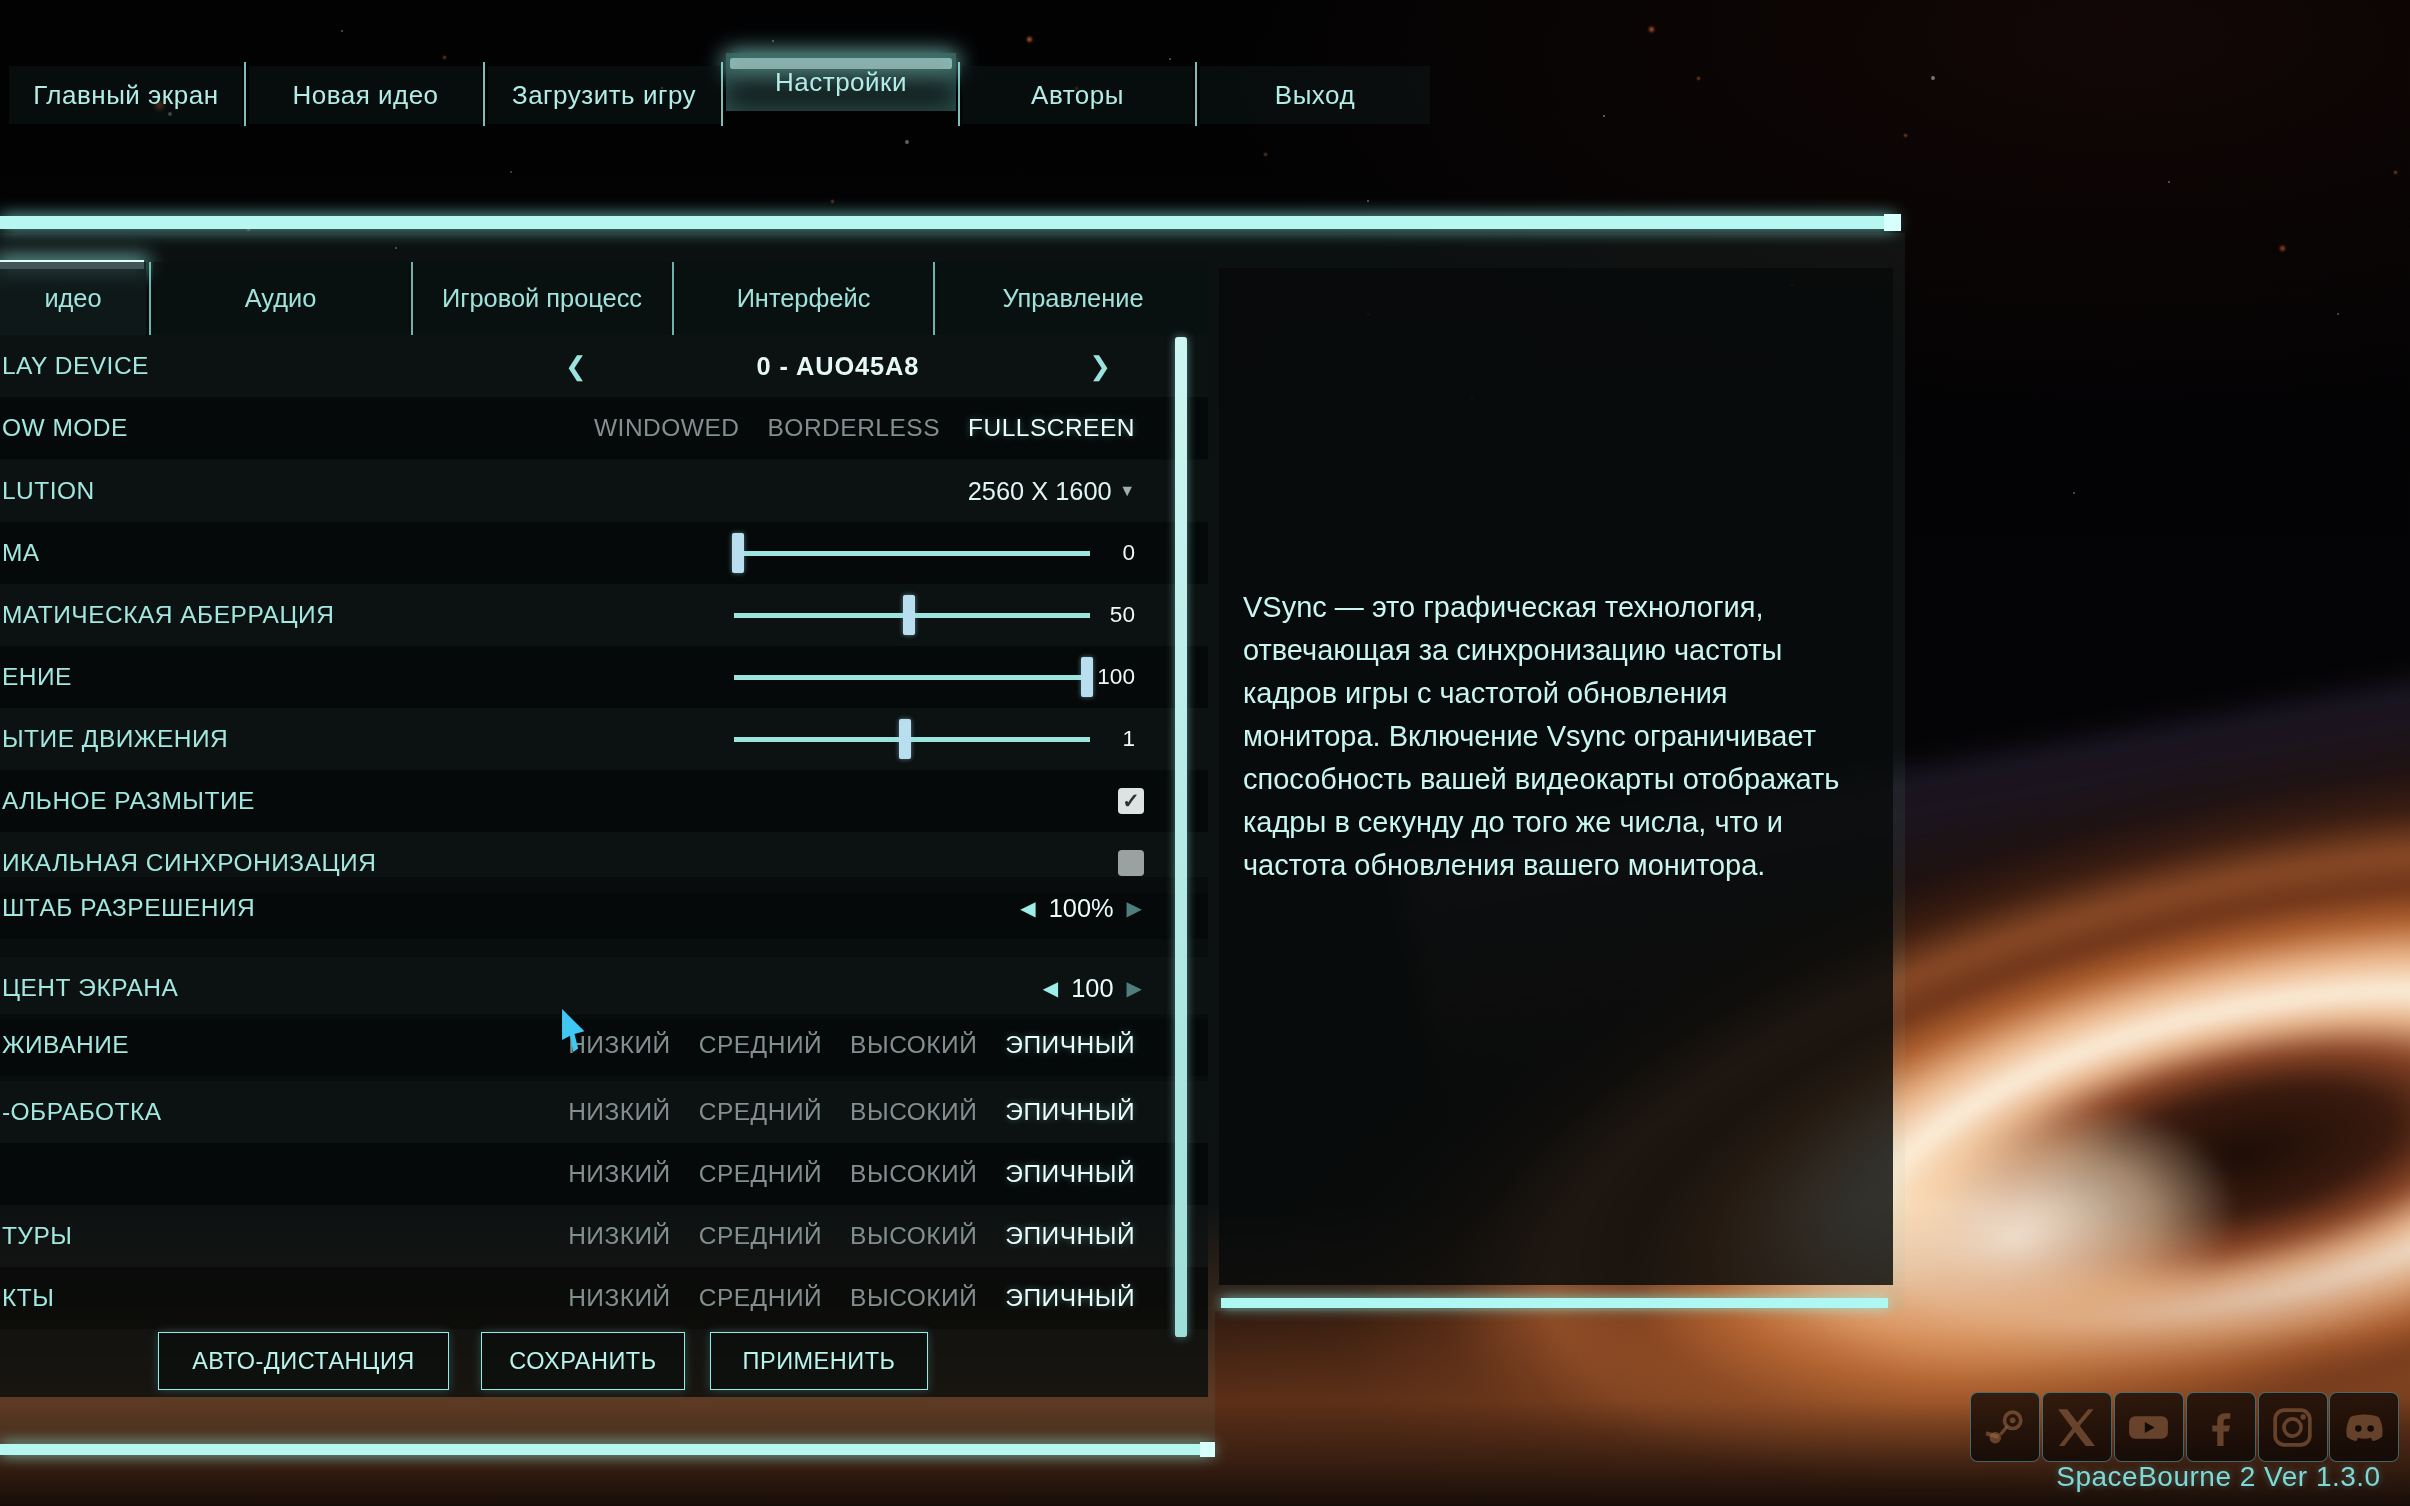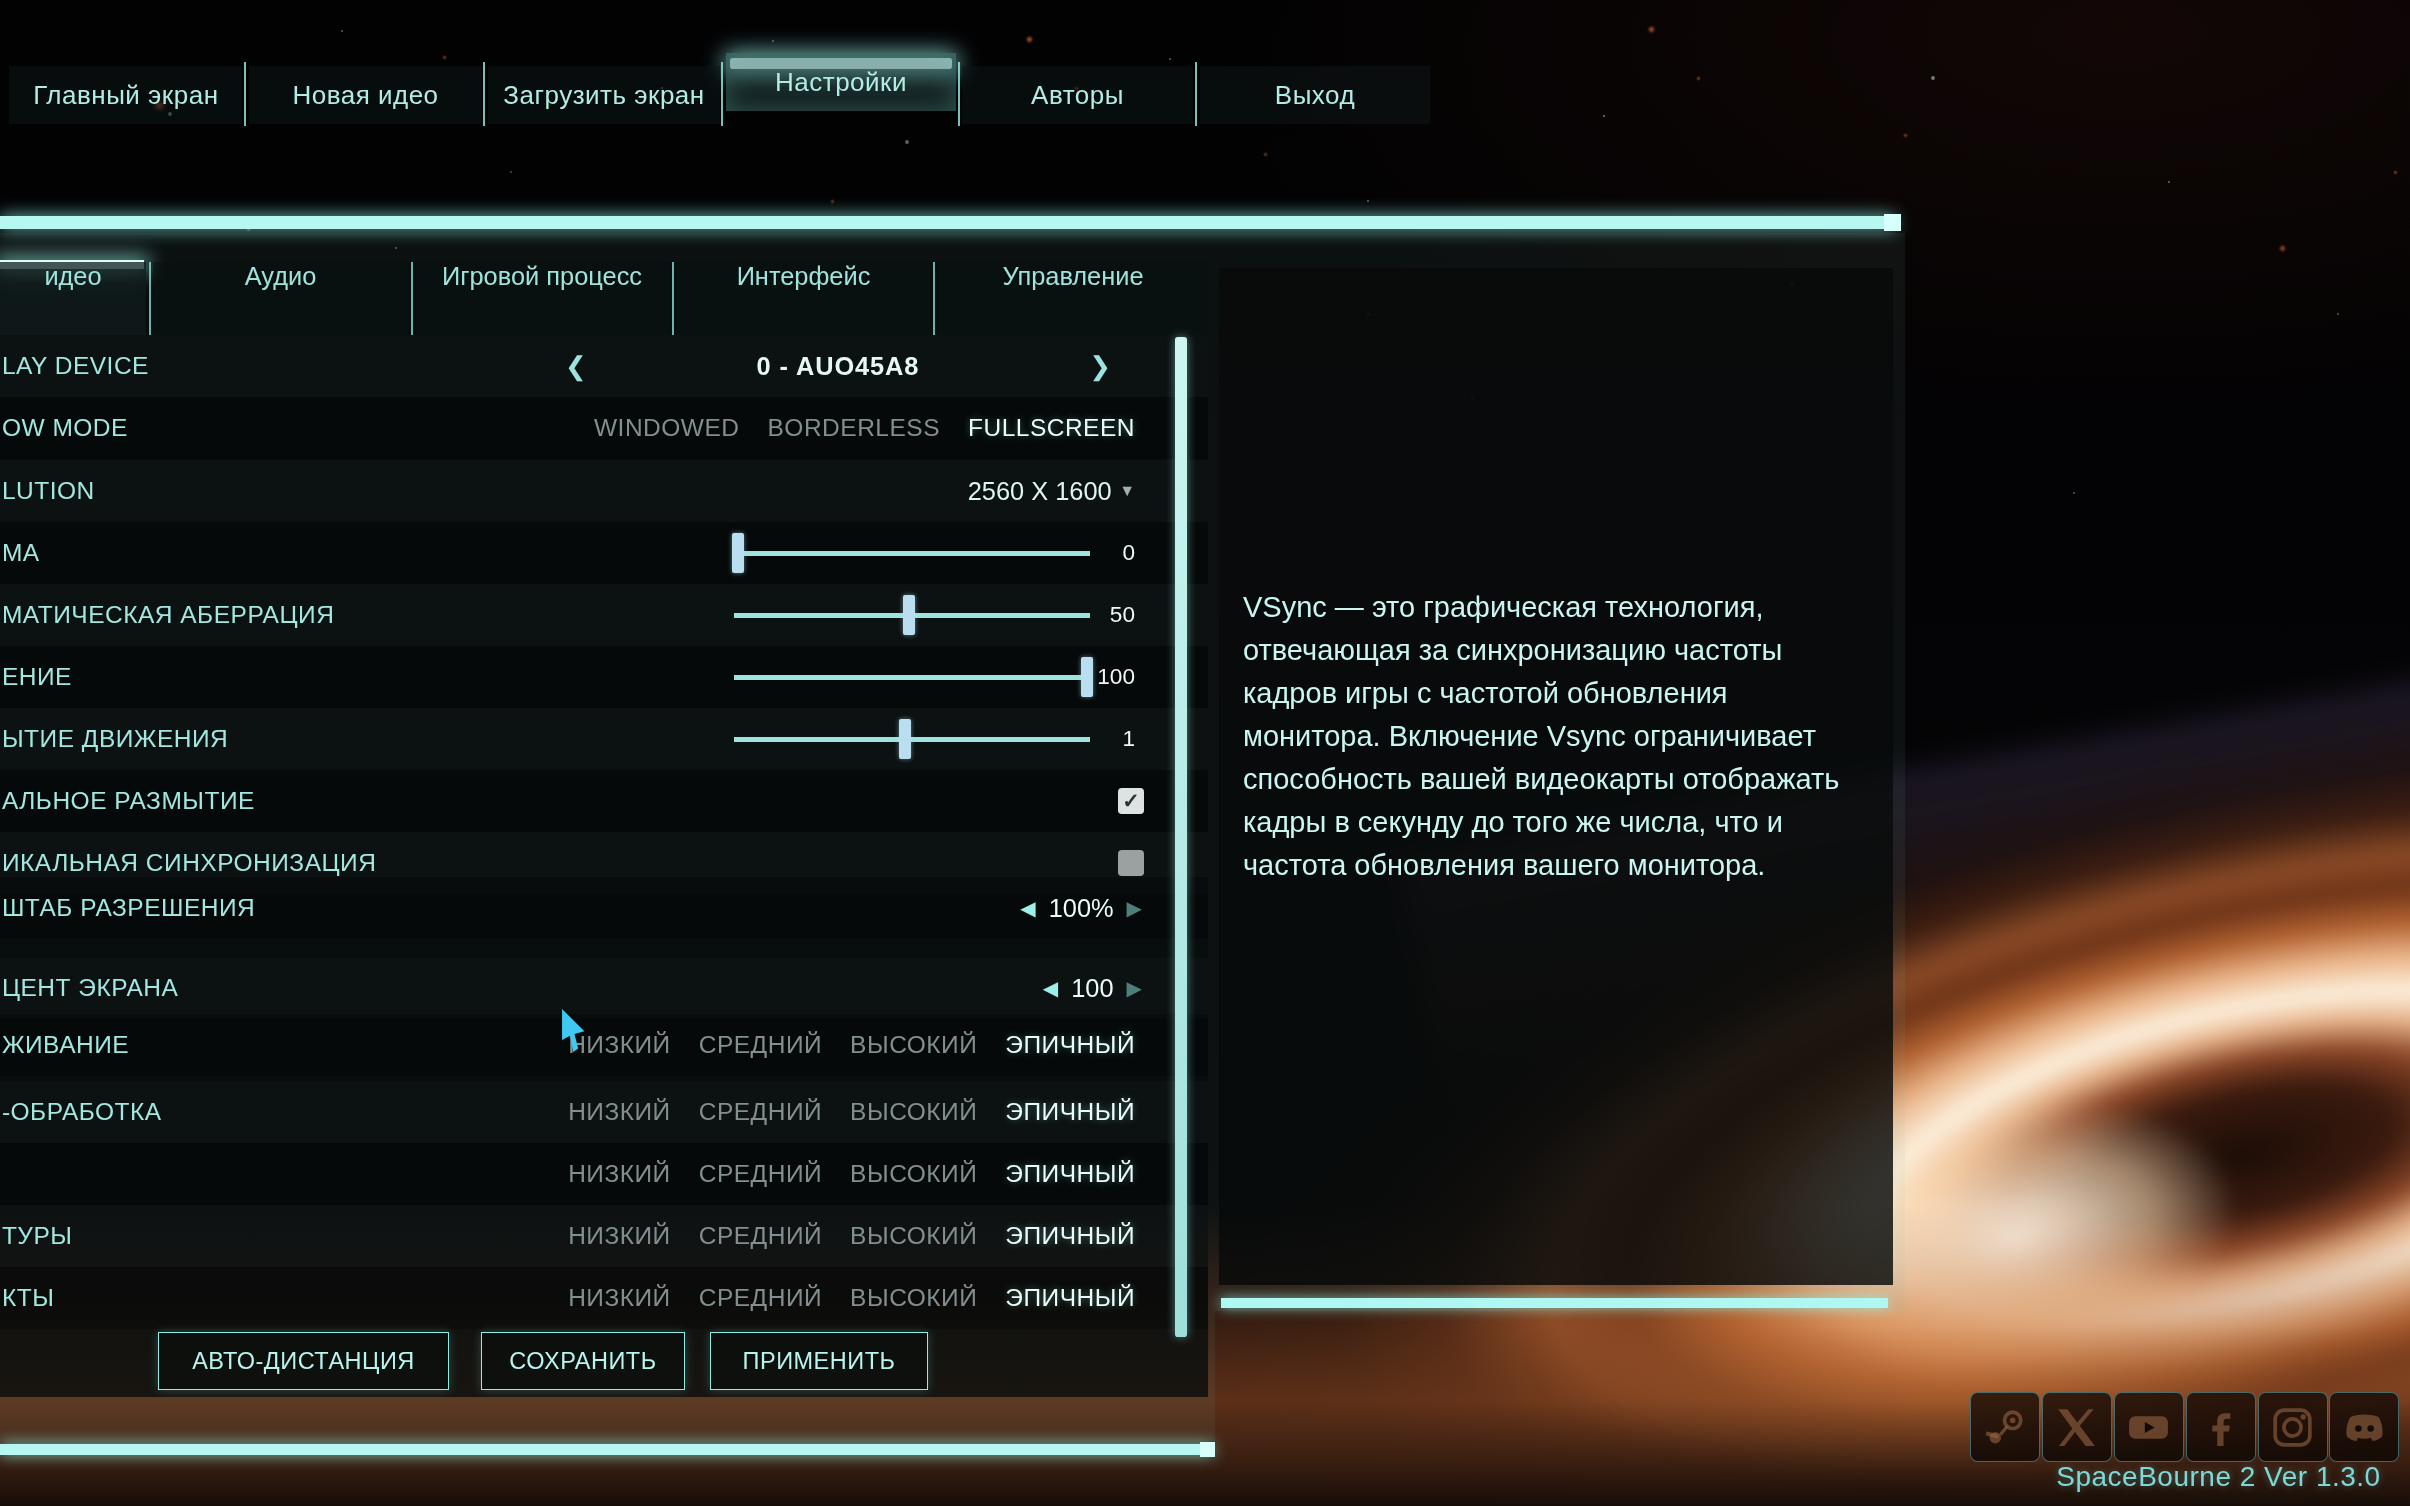--- a/index.html
+++ b/index.html
@@ -64,21 +64,21 @@
   .top-line{position:absolute;left:0;top:216px;width:1895px;height:13px;background:#b7f7f1;
       box-shadow:0 0 17px rgba(150,255,245,.8);}
   .top-line::after{content:"";position:absolute;right:-5.6px;top:-1.9px;width:17px;height:17px;background:#d7fffb;}
   .bottom-line-left{position:absolute;left:0;top:1444px;width:1213px;height:11.3px;background:#b7f7f1;
       box-shadow:0 0 15px rgba(150,255,245,.8);}
   .bottom-line-left::after{content:"";position:absolute;right:-1.9px;top:-1.9px;width:15px;height:15px;background:#d7fffb;}
 
   
   .list-panel{position:absolute;left:0;top:262px;width:1208px;height:1135px;background:rgba(8,13,13,.8);}
   .tab{position:absolute;top:262px;height:73px;background:rgba(10,18,18,.6);
-      display:flex;justify-content:center;color:#9fe3dc;font-size:25.4px;}
+      display:flex;align-items:center;justify-content:center;color:#9fe3dc;font-size:25.4px;}
   .tabsep{position:absolute;top:262px;height:73px;width:1.9px;background:rgba(140,235,226,.75);}
   .tab-glow{position:absolute;left:0;top:260px;width:144px;height:8.5px;background:#d9fffb;
       box-shadow:0 0 19px 4.7px rgba(160,255,245,.6);}
 
   .row{position:absolute;left:0;width:1208px;height:62px;}
   .row.alt{background:rgba(0,0,0,.28);}
   .row.lit{background:rgba(255,255,255,.02);}
   .rlabel{position:absolute;left:1.9px;top:0;height:62px;display:flex;align-items:center;
       color:#a2e7e0;font-size:24.5px;letter-spacing:0.5px;white-space:nowrap;}
   .spinner{position:absolute;left:565px;top:0;width:546px;height:62px;display:flex;
@@ -147,21 +147,21 @@
   <div class="terrain-glow"></div>
 
   <div class="nav-glow"></div>
   <div class="navbtn" style="left:9.4px;width:233px;">
       <span>Главный экран</span>
     </div>
   <div class="navbtn" style="left:249px;width:233px;">
       <span>Новая идео</span>
     </div>
   <div class="navbtn" style="left:488px;width:232px;">
-      <span>Загрузить экран</span>
+      <span>Загрузить игру</span>
     </div>
   <div class="navbtn sel" style="left:726px;width:230px;">
       <span>Настройки</span>
     </div>
   <div class="navbtn" style="left:962px;width:231px;">
       <span>Авторы</span>
     </div>
   <div class="navbtn" style="left:1200px;width:230px;">
       <span>Выход</span>
     </div>

